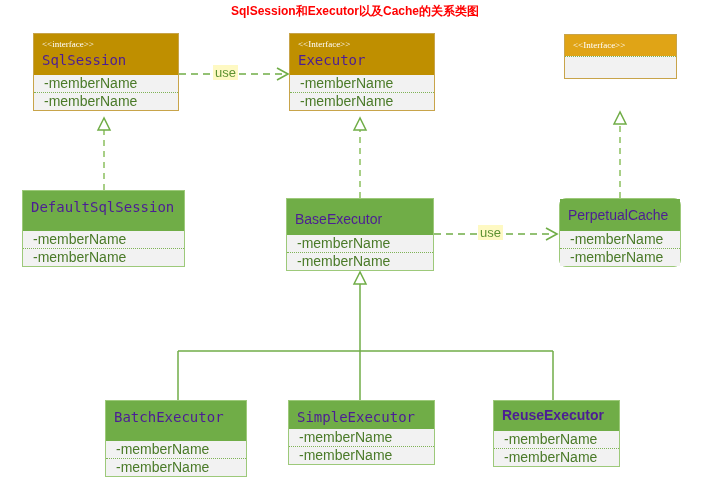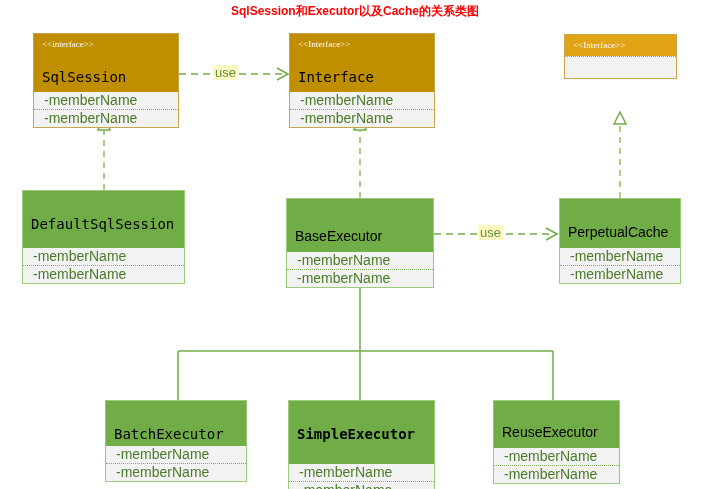--- a/index.html
+++ b/index.html
@@ -63,24 +63,23 @@
   .stereotype {
     font-size: 9px;
     line-height: 12px;
     font-family: Liberation Serif, serif;
     color: #ffffff;
     white-space: nowrap;
   }
   .class-name {
     font-size: 14px;
     line-height: 20px;
-    color: #000000;
+    color: #4c1d95;
     white-space: nowrap;
     font-family: "DejaVu Sans Mono", monospace;
-    margin-top: 17px;
   }
   .class-name.sans {
     font-family: "Liberation Sans", sans-serif;
     font-size: 14px;
   }
   .class-name.centered {
     text-align: center;
   }
   .box-body {
     box-sizing: border-box;
@@ -168,21 +167,21 @@
     </div>
     <div class="box-body">
       <div class="member-row divided">-memberName</div>
       <div class="member-row">-memberName</div>
     </div>
   </div>
 
   <div class="uml-box" style="left:289px; top:33px; width:146px;">
     <div class="box-header">
       <div class="stereotype">&lt;&lt;Interface&gt;&gt;</div>
-      <div class="class-name">Interface</div>
+      <div class="class-name">Executor</div>
     </div>
     <div class="box-body">
       <div class="member-row divided">-memberName</div>
       <div class="member-row">-memberName</div>
     </div>
   </div>
 
   <div class="uml-box" style="left:564px; top:34px; width:113px;">
     <div class="box-header amber">
       <div class="stereotype">&lt;&lt;Interface&gt;&gt;</div>
@@ -205,52 +204,52 @@
   <div class="uml-box green" style="left:286px; top:198px; width:148px;">
     <div class="box-header green" style="padding-top:10px; padding-bottom:6px;">
       <div class="class-name sans">BaseExecutor</div>
     </div>
     <div class="box-body">
       <div class="member-row divided">-memberName</div>
       <div class="member-row">-memberName</div>
     </div>
   </div>
 
-  <div class="uml-box green" style="left:559px; top:198px; width:122px;">
+  <div class="uml-box green" style="left:559px; top:198px; width:122px;border-radius:7px;">
     <div class="box-header green" style="padding-top:6px; padding-bottom:6px;">
       <div class="class-name sans">PerpetualCache</div>
     </div>
     <div class="box-body">
       <div class="member-row divided">-memberName</div>
       <div class="member-row">-memberName</div>
     </div>
   </div>
 
   <div class="uml-box green" style="left:105px; top:400px; width:142px;">
+    <div class="box-header green" style="padding-top:6px; padding-bottom:14px;">
+      <div class="class-name">BatchExecutor</div>
+    </div>
+    <div class="box-body">
+      <div class="member-row divided">-memberName</div>
+      <div class="member-row">-memberName</div>
+    </div>
+  </div>
+
+  <div class="uml-box green" style="left:288px; top:400px; width:147px;">
     <div class="box-header green" style="padding-top:6px; padding-bottom:2px;">
-      <div class="class-name">BatchExecutor</div>
-    </div>
-    <div class="box-body">
-      <div class="member-row divided">-memberName</div>
-      <div class="member-row">-memberName</div>
-    </div>
-  </div>
-
-  <div class="uml-box green" style="left:288px; top:400px; width:147px;">
-    <div class="box-header green" style="padding-top:6px; padding-bottom:20px;font-weight:bold;">
       <div class="class-name">SimpleExecutor</div>
     </div>
     <div class="box-body">
       <div class="member-row divided">-memberName</div>
       <div class="member-row">-memberName</div>
     </div>
   </div>
 
   <div class="uml-box green" style="left:493px; top:400px; width:127px;">
-    <div class="box-header green" style="padding-bottom:6px;">
+    <div class="box-header green" style="padding-bottom:6px;font-weight:bold;">
       <div class="class-name sans">ReuseExecutor</div>
     </div>
     <div class="box-body">
       <div class="member-row divided">-memberName</div>
       <div class="member-row">-memberName</div>
     </div>
   </div>
 
 </div>
 

